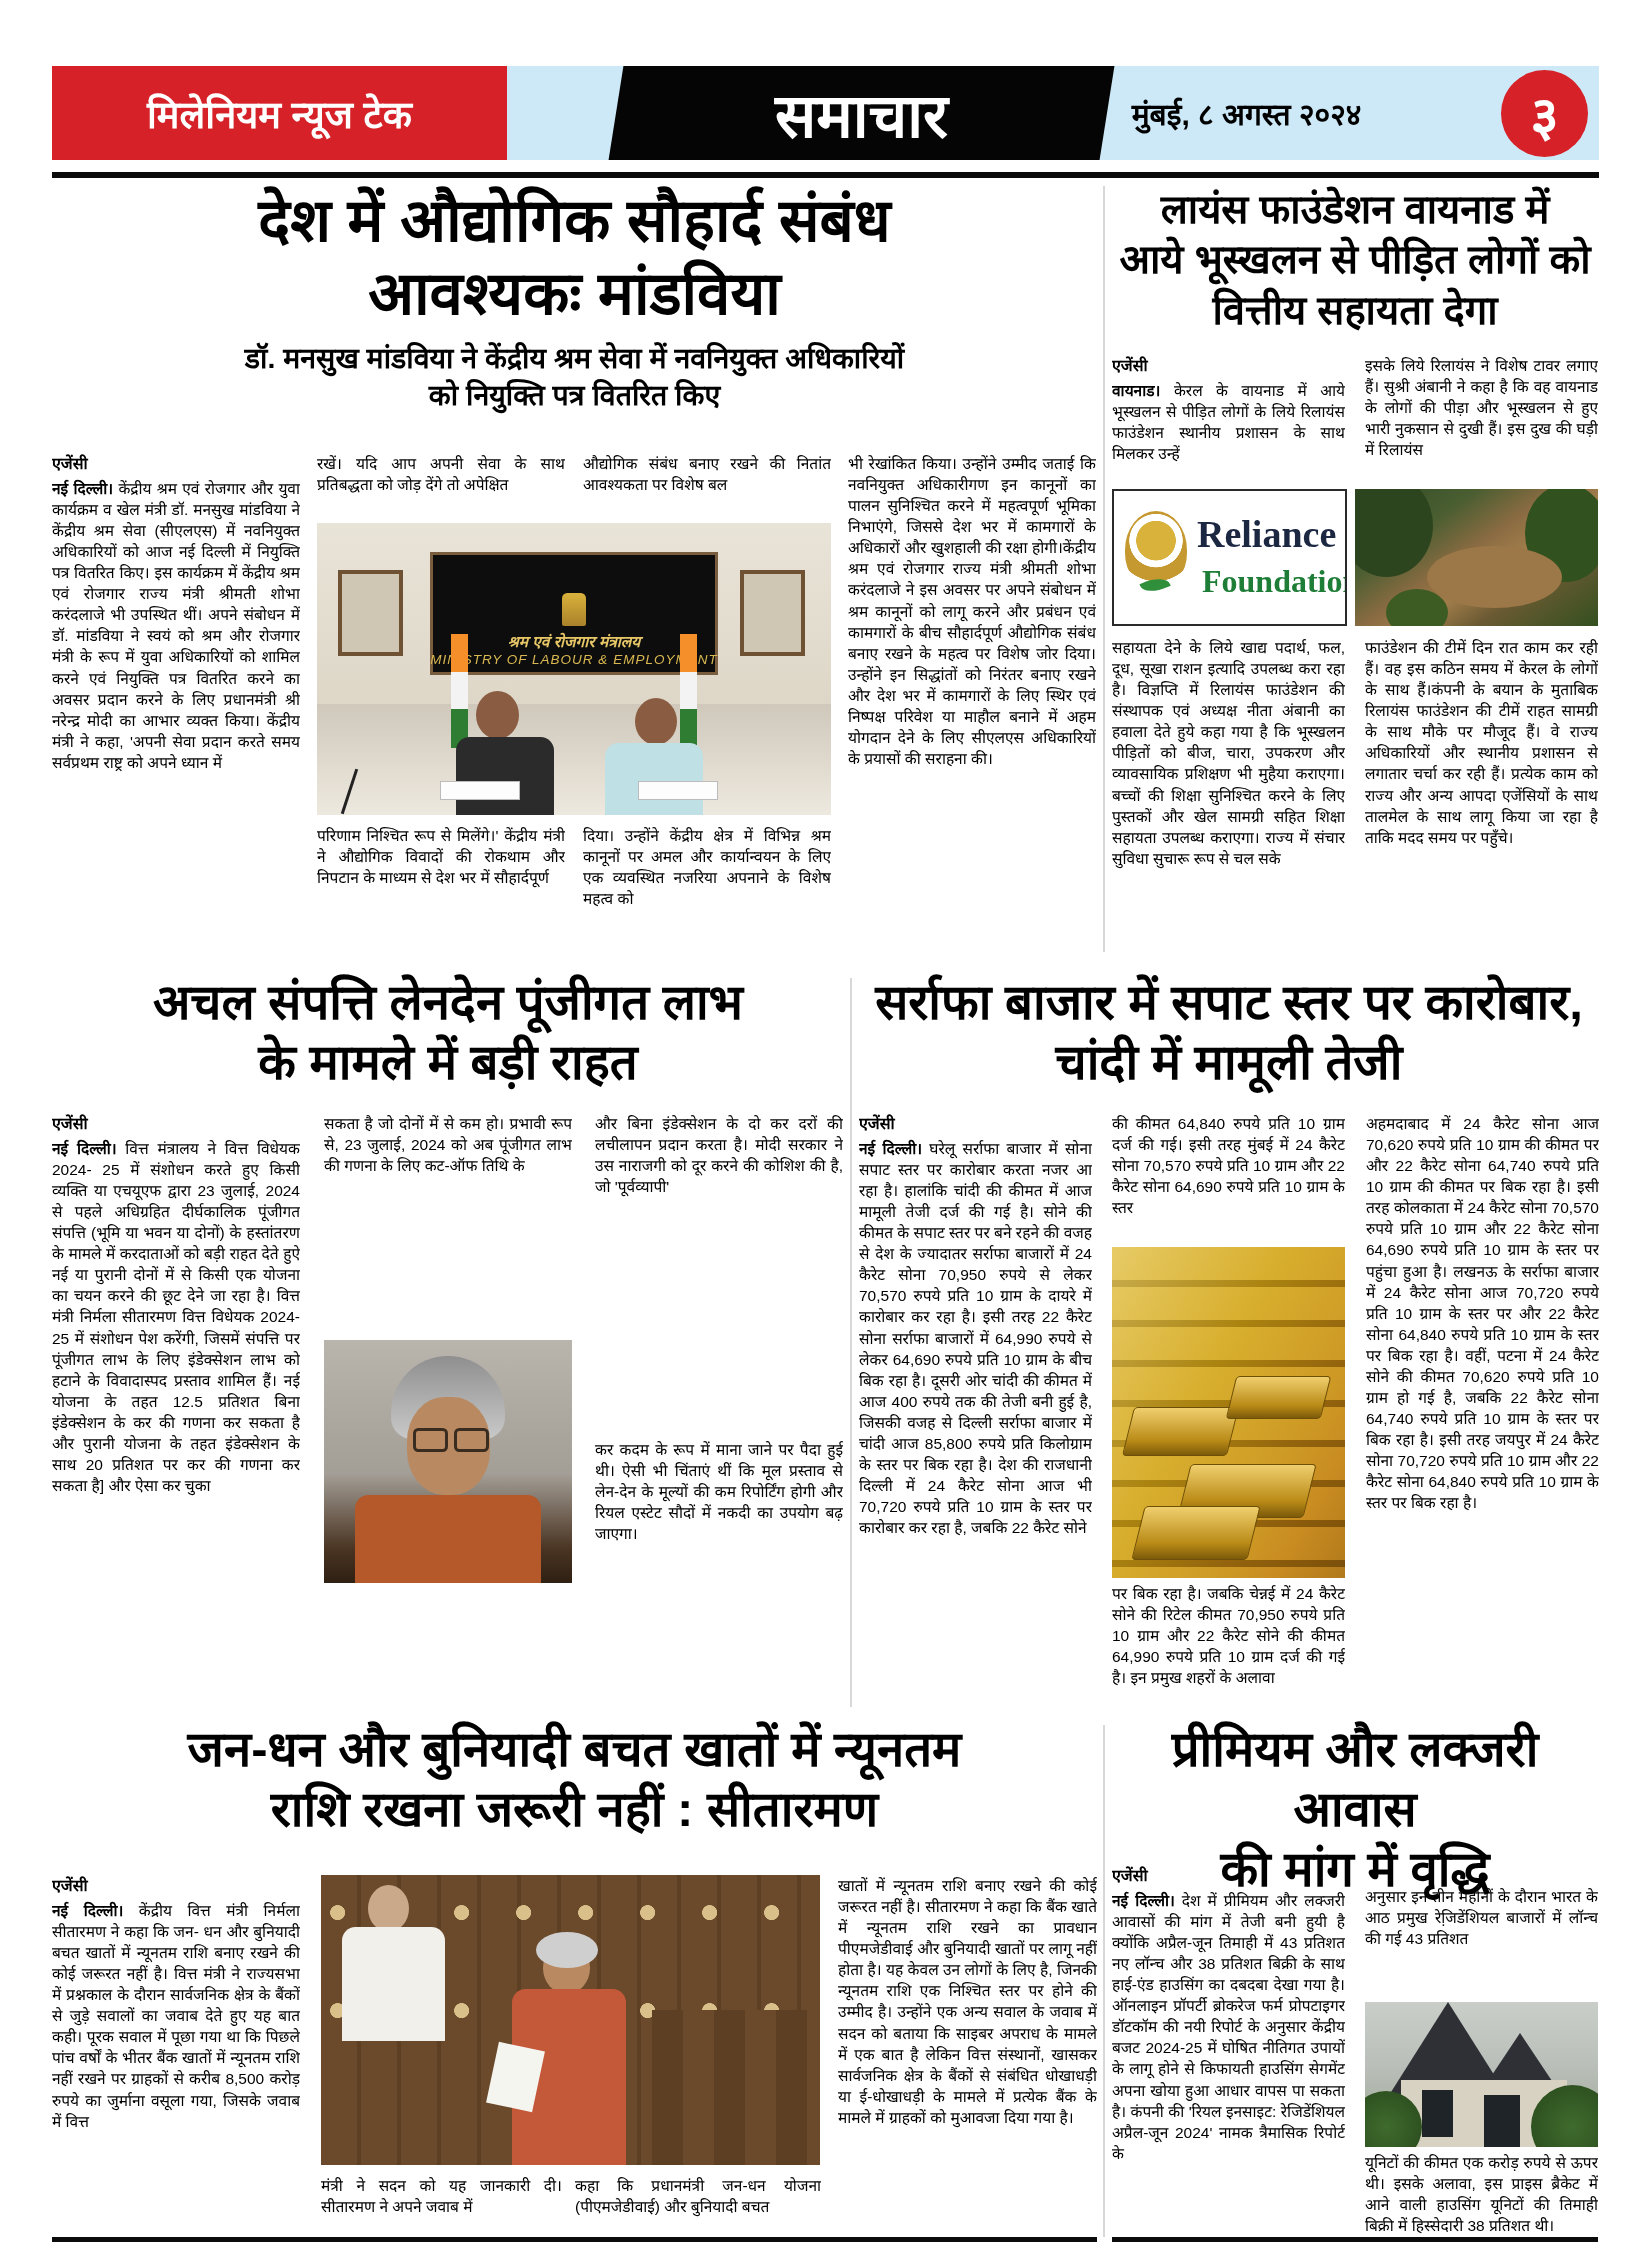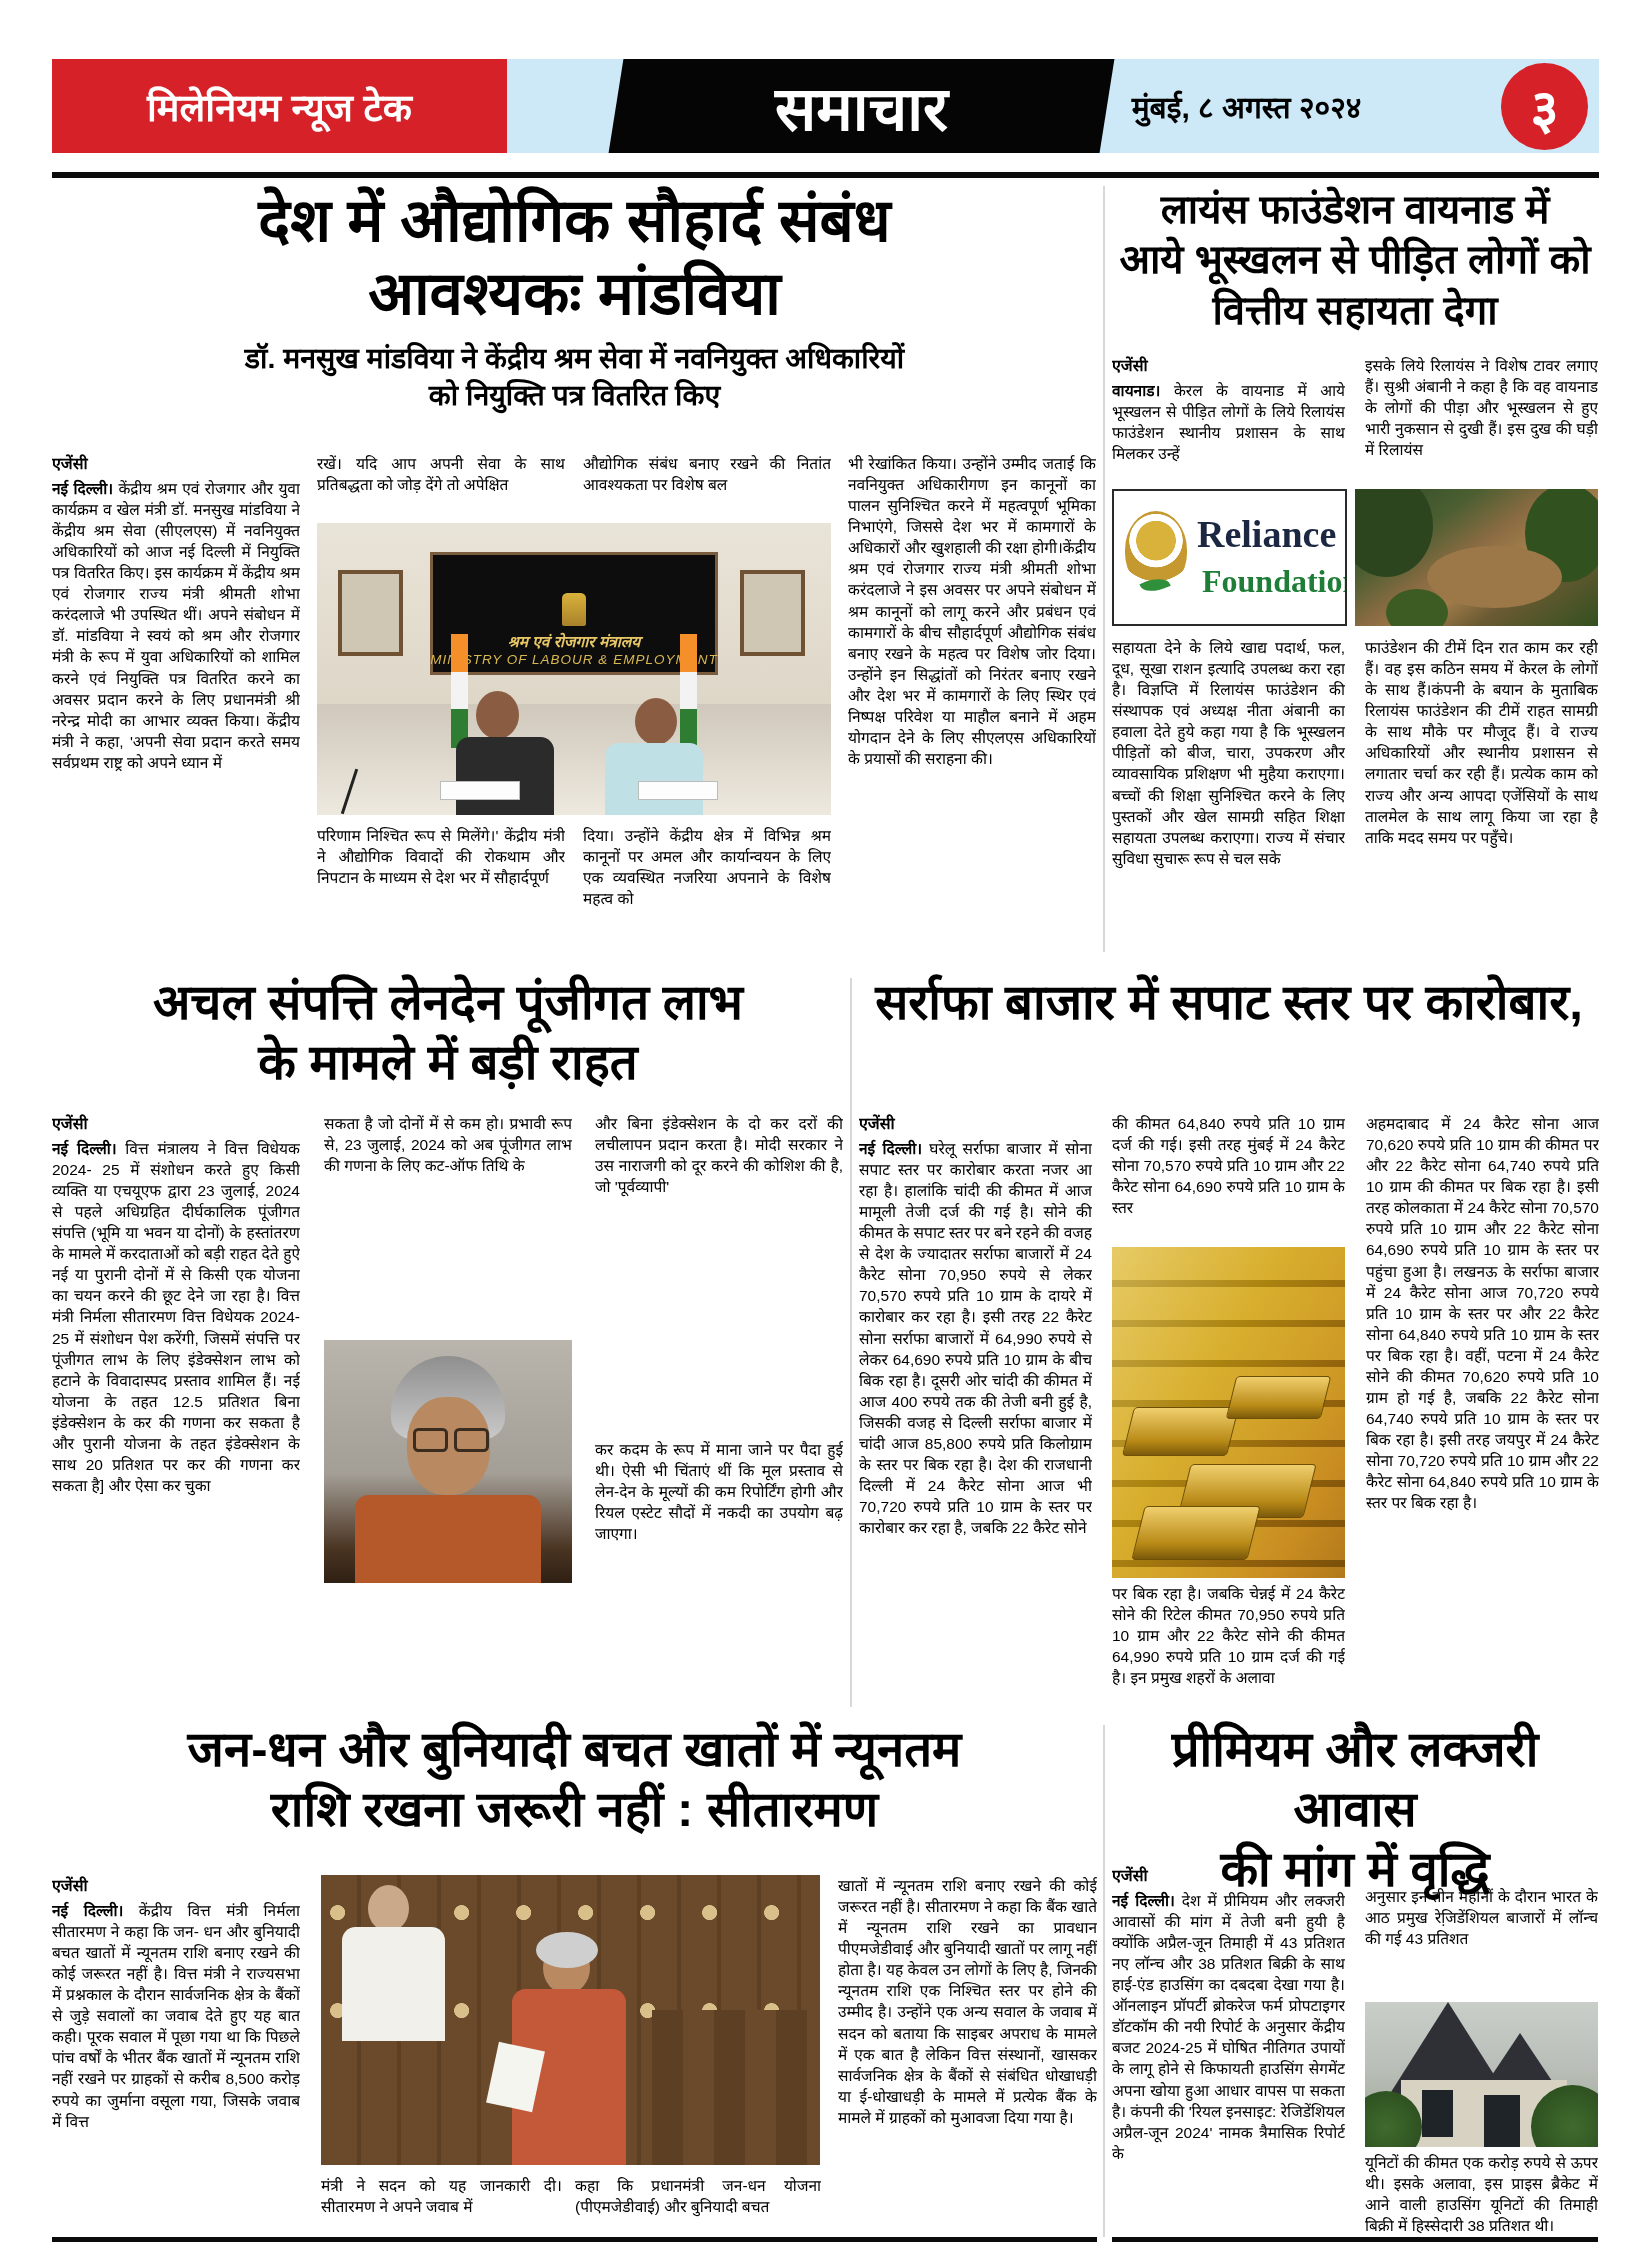--- a/index.html
+++ b/index.html
@@ -2,21 +2,21 @@
 <html style="font-size:8.3px"><head>
 <meta charset="utf-8">
 <style>
   html,body{margin:0;padding:0;}
   body{
     width:1650px;height:2261px;position:relative;background:#ffffff;
     font-family:"Liberation Sans","DejaVu Sans",sans-serif;color:#000;
   }
   .abs{position:absolute;}
   
-  .header-band{left:52px;top:59px;width:1547px;height:94px;background:#cde9f7;}
+  .header-band{left:52px;top:66px;width:1547px;height:94px;background:#cde9f7;}
   .masthead-box{left:0;top:0;width:455px;height:94px;background:#d52127;display:flex;align-items:center;justify-content:center;}
   .masthead-text{color:#fff;font-weight:bold;font-size:38px;white-space:nowrap;}
   .section-shape{left:564px;top:0;width:491px;height:94px;background:#050505;transform:skewX(-9deg);display:flex;align-items:center;justify-content:center;}
   .section-text{color:#fff;font-weight:bold;font-size:61px;transform:skewX(9deg);}
   .date-text{left:1029px;top:0;width:331px;height:94px;display:flex;align-items:center;justify-content:center;font-weight:bold;font-size:30px;white-space:nowrap;}
   .page-circle{left:1449px;top:4.1px;width:87px;height:87px;background:#d52127;border-radius:50%;display:flex;align-items:center;justify-content:center;}
   .page-circle span{color:#fff;font-weight:bold;font-size:54px;}
   .header-rule{left:52px;top:172px;width:1547px;height:6.2px;background:#0b0b0b;}
   
   .article{position:absolute;}
@@ -189,20 +189,21 @@
   </div>
   <div class="col" style="left:543px;top:466px;width:248px;height:272px;">
     <p>कर कदम के रूप में माना जाने पर पैदा हुई थी। ऐसी भी चिंताएं थीं कि मूल प्रस्ताव से लेन-देन के मूल्यों की कम रिपोर्टिंग होगी और रियल एस्टेट सौदों में नकदी का उपयोग बढ़ जाएगा।</p>
   </div>
 </div>
 
 <div class="vert-sep" style="left:850px;top:978px;height:729px;"></div>
 
 <div class="article" style="left:859px;top:973px;width:740px;height:737px;">
   <div class="hl hl-lg">सर्राफा बाजार में सपाट स्तर पर कारोबार,</div>
+  <div class="hl hl-lg">चांदी में मामूली तेजी</div>
 
   <div class="col" style="left:0;top:140px;width:233px;height:598px;">
     <div class="byline">एजेंसी</div>
     <p><b class="dl">नई दिल्ली।</b> <span>घरेलू सर्राफा बाजार में सोना सपाट स्तर पर कारोबार करता नजर आ रहा है। हालांकि चांदी की कीमत में आज मामूली तेजी दर्ज की गई है। सोने की कीमत के सपाट स्तर पर बने रहने की वजह से देश के ज्यादातर सर्राफा बाजारों में 24 कैरेट सोना 70,950 रुपये से लेकर 70,570 रुपये प्रति 10 ग्राम के दायरे में कारोबार कर रहा है। इसी तरह 22 कैरेट सोना सर्राफा बाजारों में 64,990 रुपये से लेकर 64,690 रुपये प्रति 10 ग्राम के बीच बिक रहा है। दूसरी ओर चांदी की कीमत में आज 400 रुपये तक की तेजी बनी हुई है, जिसकी वजह से दिल्ली सर्राफा बाजार में चांदी आज 85,800 रुपये प्रति किलोग्राम के स्तर पर बिक रहा है। देश की राजधानी दिल्ली में 24 कैरेट सोना आज भी 70,720 रुपये प्रति 10 ग्राम के स्तर पर कारोबार कर रहा है, जबकि 22 कैरेट सोने</span></p>
   </div>
 
   <div class="col" style="left:253px;top:140px;width:233px;height:129px;">
     <p>की कीमत 64,840 रुपये प्रति 10 ग्राम दर्ज की गई। इसी तरह मुंबई में 24 कैरेट सोना 70,570 रुपये प्रति 10 ग्राम और 22 कैरेट सोना 64,690 रुपये प्रति 10 ग्राम के स्तर</p>
   </div>
 

